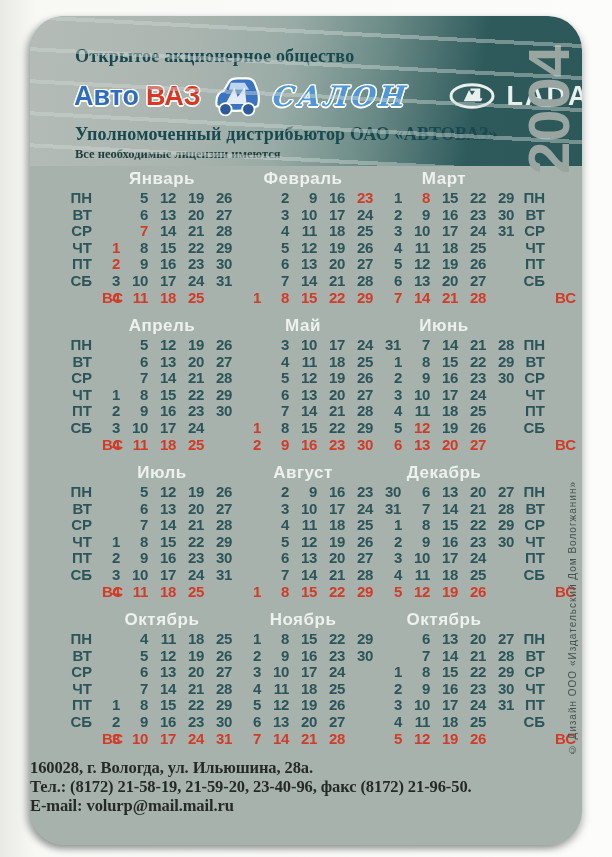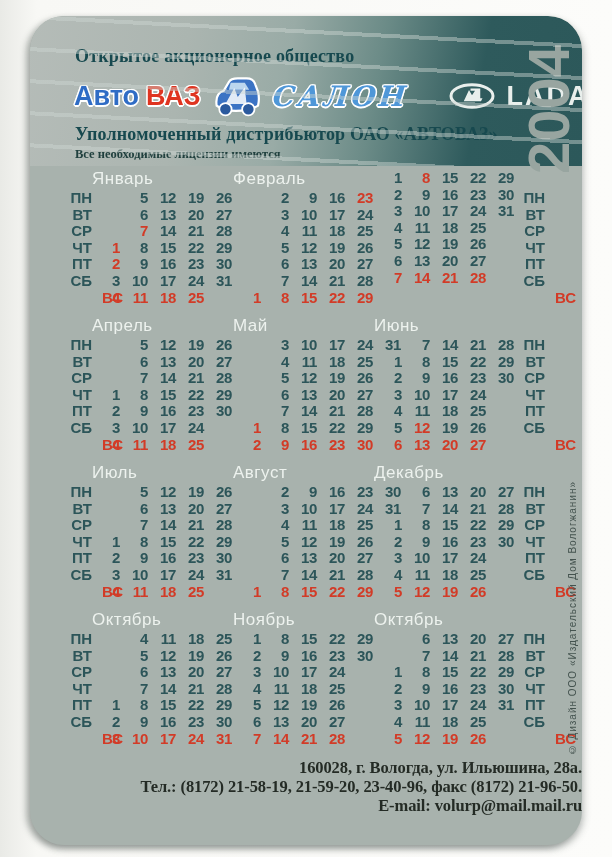--- a/index.html
+++ b/index.html
@@ -71,32 +71,32 @@
   .calendar{padding:4px 0 0 32px;}
   .band{display:flex;margin-bottom:11px;height:136px;}
   .wdcol{width:30px;padding-top:20px;}
   .wd{
     height:16.6px;line-height:16.6px;text-align:right;
     font-weight:bold;font-size:15px;color:var(--number-teal);
   }
   .wd.red{color:var(--accent-red);margin-left:40px;}
   .month{width:141px;}
   .mtitle{
-    width:140px;height:20px;line-height:18px;
-    font-weight:normal;font-size:17px;color:var(--month-title);letter-spacing:.5px;
+    width:140px;height:20px;line-height:18px;text-align:center;
+    font-weight:bold;font-size:17px;color:var(--month-title);letter-spacing:.5px;
   }
   .mrow{height:16.6px;line-height:16.6px;white-space:nowrap;}
   .cell{
     display:inline-block;width:28px;text-align:right;
     font-weight:bold;font-size:15px;color:var(--number-teal);letter-spacing:-.3px;
   }
   .cell.red{color:var(--accent-red);}
   
   .footer{
-    margin-top:8px;text-align:right;
+    margin-top:8px;text-align:left;
     font-family:"Liberation Serif",serif;font-weight:bold;font-size:16.5px;
     line-height:19px;color:var(--footer-text);letter-spacing:-.1px;
   }
   .vcopy{
     position:absolute;right:4px;bottom:90px;
     writing-mode:vertical-rl;transform:rotate(180deg);
     font-size:10px;color:var(--copyright-text);letter-spacing:1px;
   }
 </style>
 </head>
@@ -157,20 +157,21 @@
           <div class="mtitle">Февраль</div>
           <div class="mrow"><span class="cell"></span><span class="cell">2</span><span class="cell">9</span><span class="cell">16</span><span class="cell red">23</span></div>
           <div class="mrow"><span class="cell"></span><span class="cell">3</span><span class="cell">10</span><span class="cell">17</span><span class="cell">24</span></div>
           <div class="mrow"><span class="cell"></span><span class="cell">4</span><span class="cell">11</span><span class="cell">18</span><span class="cell">25</span></div>
           <div class="mrow"><span class="cell"></span><span class="cell">5</span><span class="cell">12</span><span class="cell">19</span><span class="cell">26</span></div>
           <div class="mrow"><span class="cell"></span><span class="cell">6</span><span class="cell">13</span><span class="cell">20</span><span class="cell">27</span></div>
           <div class="mrow"><span class="cell"></span><span class="cell">7</span><span class="cell">14</span><span class="cell">21</span><span class="cell">28</span></div>
           <div class="mrow"><span class="cell red">1</span><span class="cell red">8</span><span class="cell red">15</span><span class="cell red">22</span><span class="cell red">29</span></div>
         </div>
         <div class="month">
+          <div class="mtitle">Март</div>
           <div class="mrow"><span class="cell">1</span><span class="cell red">8</span><span class="cell">15</span><span class="cell">22</span><span class="cell">29</span></div>
           <div class="mrow"><span class="cell">2</span><span class="cell">9</span><span class="cell">16</span><span class="cell">23</span><span class="cell">30</span></div>
           <div class="mrow"><span class="cell">3</span><span class="cell">10</span><span class="cell">17</span><span class="cell">24</span><span class="cell">31</span></div>
           <div class="mrow"><span class="cell">4</span><span class="cell">11</span><span class="cell">18</span><span class="cell">25</span><span class="cell"></span></div>
           <div class="mrow"><span class="cell">5</span><span class="cell">12</span><span class="cell">19</span><span class="cell">26</span><span class="cell"></span></div>
           <div class="mrow"><span class="cell">6</span><span class="cell">13</span><span class="cell">20</span><span class="cell">27</span><span class="cell"></span></div>
           <div class="mrow"><span class="cell red">7</span><span class="cell red">14</span><span class="cell red">21</span><span class="cell red">28</span><span class="cell"></span></div>
         </div>
         <div class="wdcol">
           <div class="wd">ПН</div>

